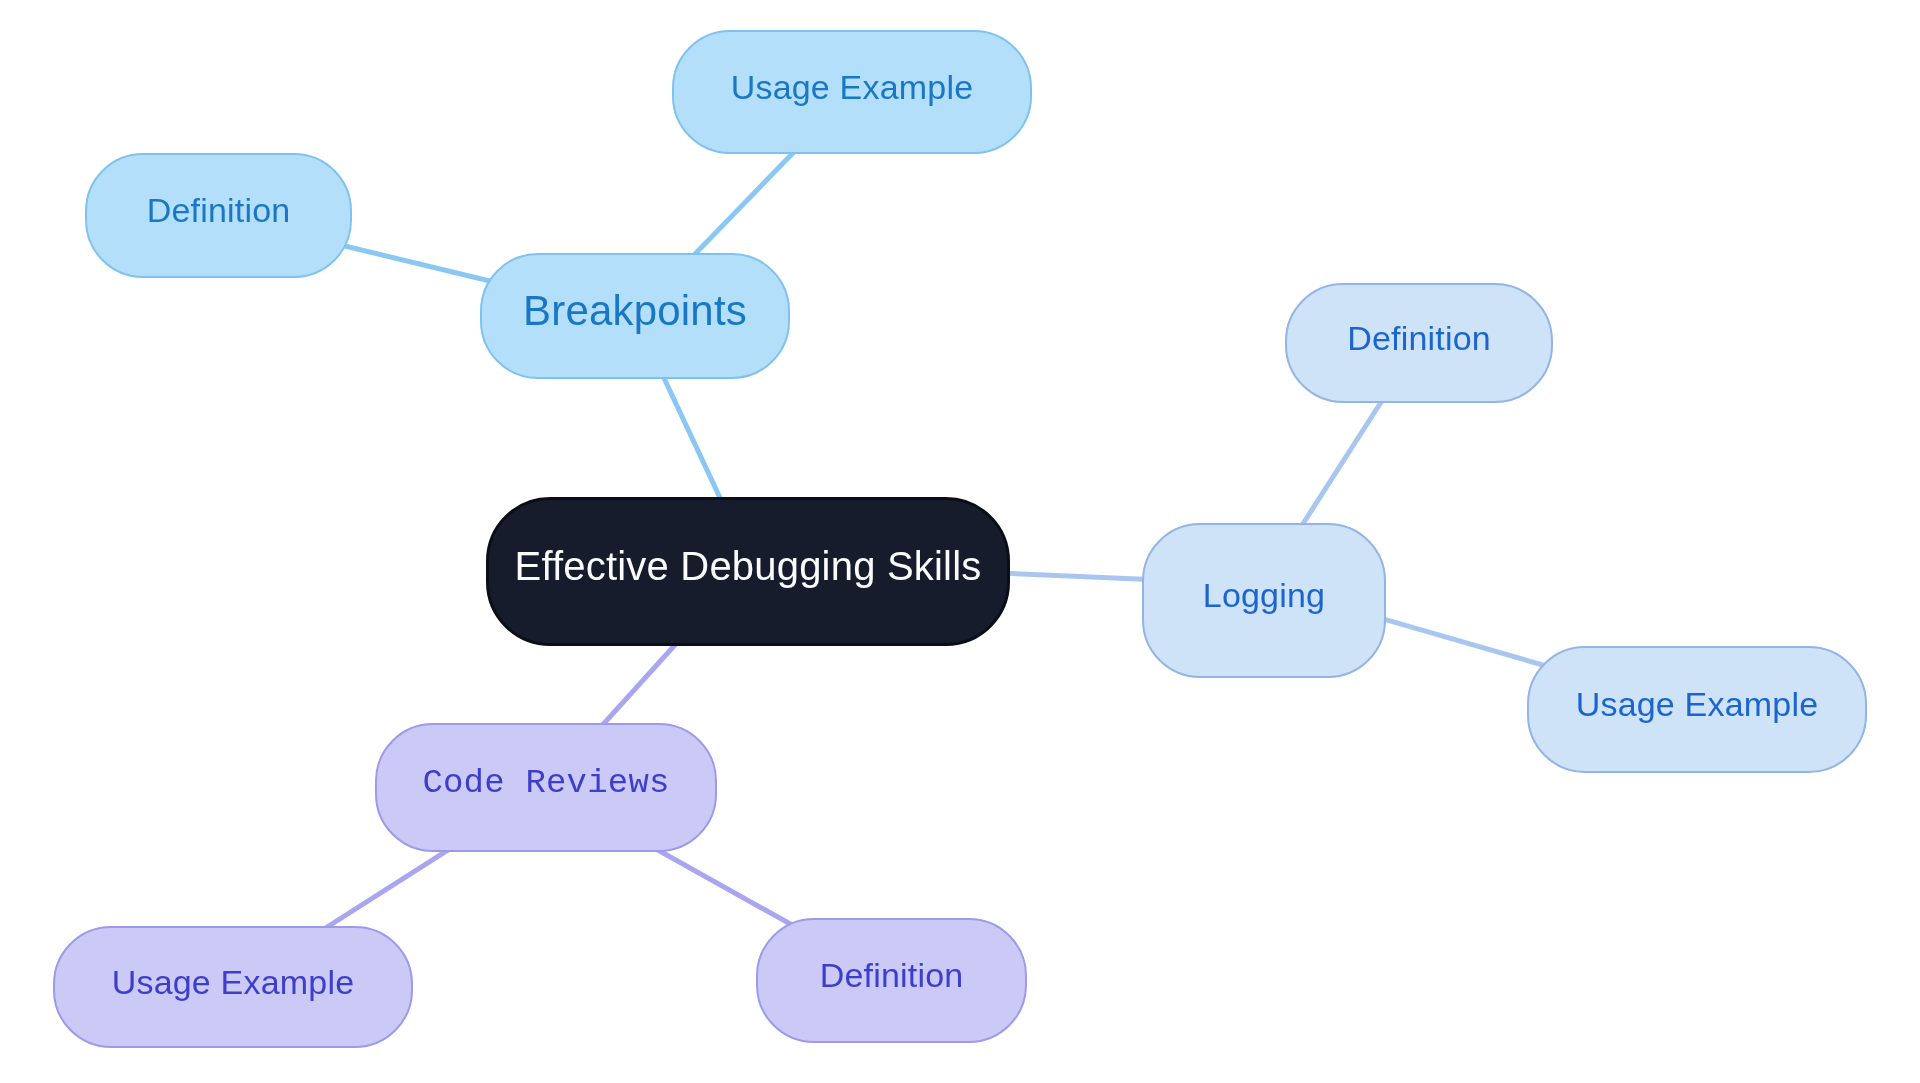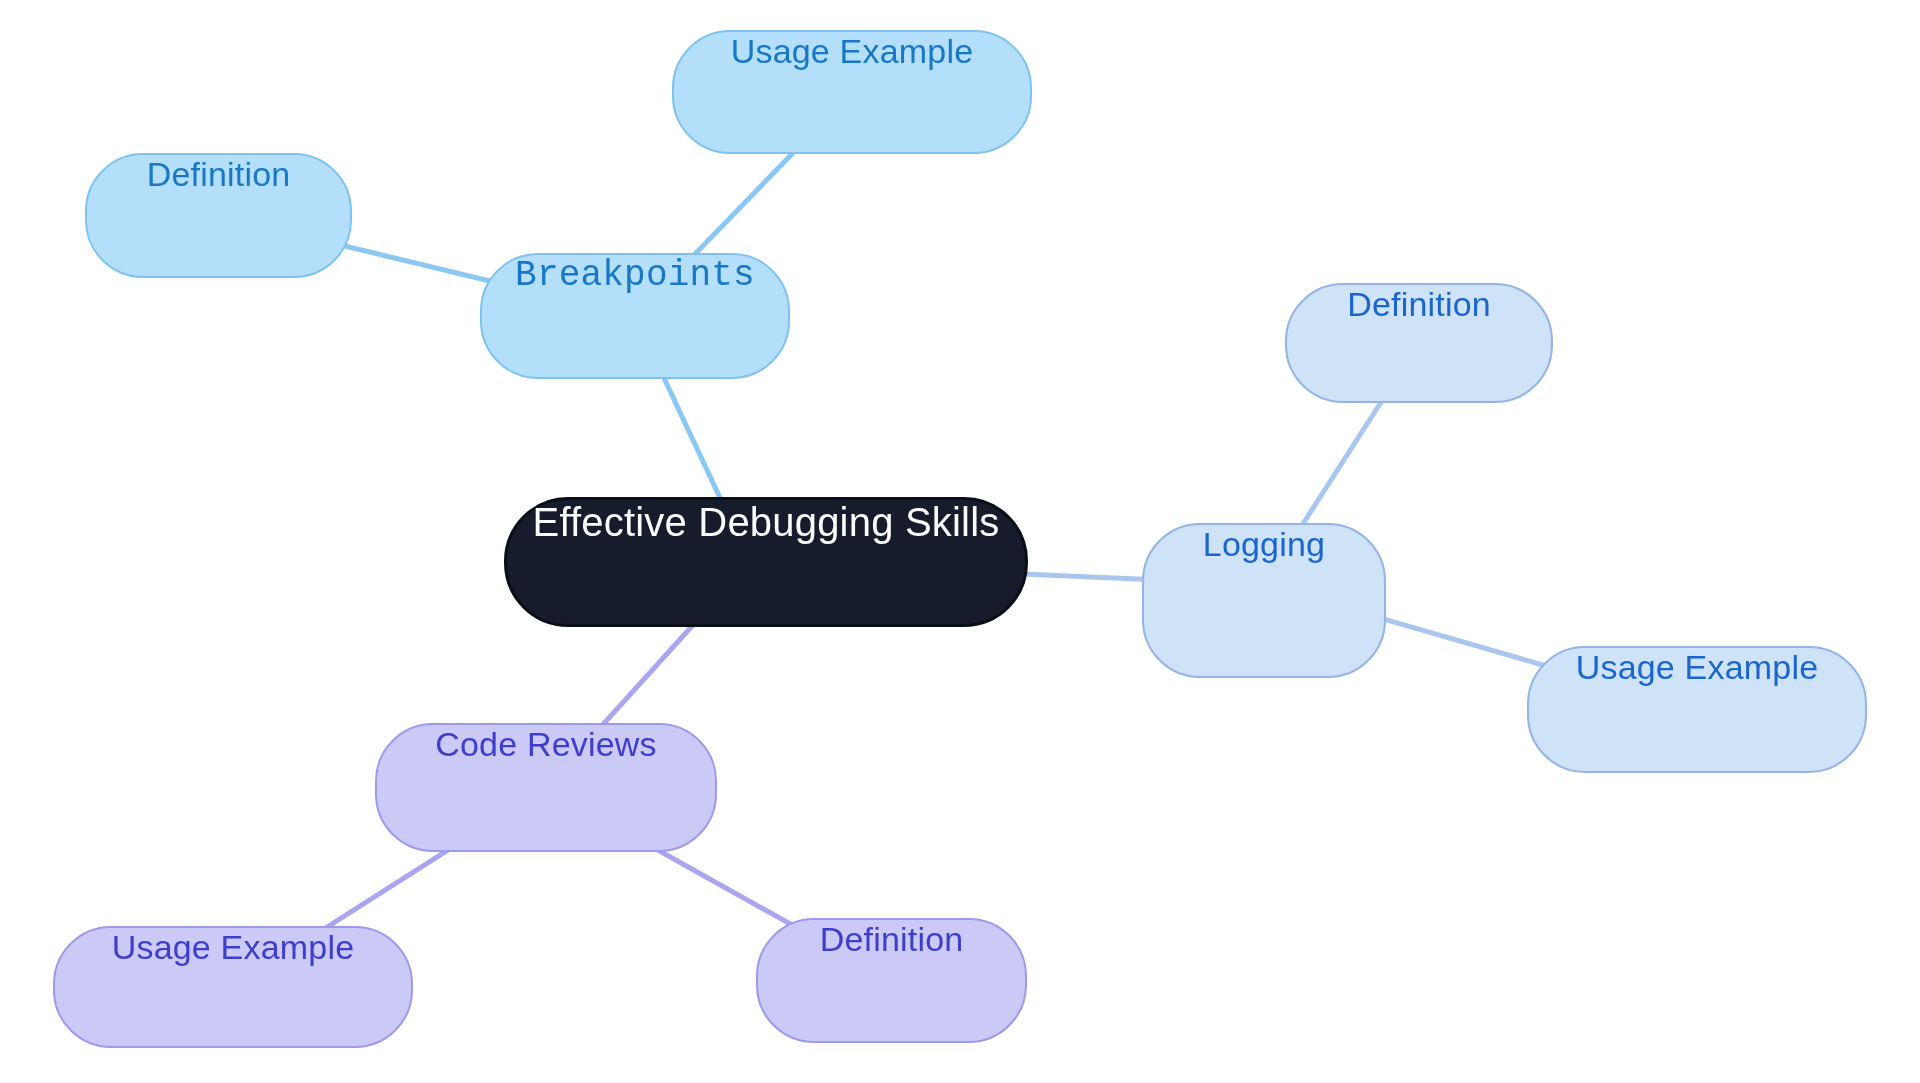--- a/index.html
+++ b/index.html
@@ -20,21 +20,21 @@
     left: 0;
     top: 0;
     width: 1920px;
     height: 1083px;
     z-index: 1;
   }
   .node {
     position: absolute;
     z-index: 2;
     display: flex;
-    align-items: flex-start;
+    align-items: center;
     justify-content: center;
     box-sizing: border-box;
     border-style: solid;
     cursor: pointer;
   }
   .node .label {
     display: block;
     padding-bottom: 10px;
     white-space: nowrap;
     letter-spacing: 0.2px;
@@ -49,42 +49,42 @@
       <line x1="635" y1="316" x2="218.5" y2="215.5" stroke="#8AC7F3" stroke-width="5"></line>
       <line x1="635" y1="316" x2="852" y2="92" stroke="#8AC7F3" stroke-width="5"></line>
       <line x1="750" y1="562" x2="1264" y2="584.5" stroke="#A8C6F0" stroke-width="5"></line>
       <line x1="1264" y1="584.5" x2="1419" y2="343" stroke="#A8C6F0" stroke-width="5"></line>
       <line x1="1264" y1="584.5" x2="1697" y2="709.5" stroke="#A8C6F0" stroke-width="5"></line>
       <line x1="750" y1="562" x2="546" y2="787.5" stroke="#A9A5EF" stroke-width="5"></line>
       <line x1="546" y1="787.5" x2="233" y2="987" stroke="#A9A5EF" stroke-width="5"></line>
       <line x1="546" y1="787.5" x2="891.5" y2="980.5" stroke="#A9A5EF" stroke-width="5"></line>
     </svg>
   <div id="nodes-layer">
-      <div class="node" style="left: 504px; top: 497px; width: 524px; height: 130px; border-radius: 64px; background: rgb(22, 28, 43); border-color: rgb(10, 14, 22); border-width: 3px;">
+      <div class="node" style="left: 486px; top: 497px; width: 524px; height: 149px; border-radius: 64px; background: rgb(22, 28, 43); border-color: rgb(10, 14, 22); border-width: 3px;">
         <span class="label" style="color: rgb(250, 251, 252); font-size: 40px;">Effective Debugging Skills</span>
       </div>
       <div class="node" style="left: 480px; top: 253px; width: 310px; height: 126px; border-radius: 58px; background: rgb(180, 223, 250); border-color: rgb(127, 194, 239); border-width: 2px;">
-        <span class="label" style="color: rgb(24, 120, 197); font-size: 36px; font-family: Liberation Mono, monospace;">Breakpoints</span>
+        <span class="label" style="color: rgb(24, 120, 197); font-size: 42px;">Breakpoints</span>
       </div>
       <div class="node" style="left: 85px; top: 153px; width: 267px; height: 125px; border-radius: 58px; background: rgb(180, 223, 250); border-color: rgb(127, 194, 239); border-width: 2px;">
         <span class="label" style="color: rgb(24, 120, 197); font-size: 34px;">Definition</span>
       </div>
       <div class="node" style="left: 672px; top: 30px; width: 360px; height: 124px; border-radius: 58px; background: rgb(180, 223, 250); border-color: rgb(127, 194, 239); border-width: 2px;">
         <span class="label" style="color: rgb(24, 120, 197); font-size: 34px;">Usage Example</span>
       </div>
       <div class="node" style="left: 1142px; top: 523px; width: 244px; height: 155px; border-radius: 58px; background: rgb(206, 226, 248); border-color: rgb(146, 180, 230); border-width: 2px;">
         <span class="label" style="color: rgb(26, 102, 206); font-size: 34px;">Logging</span>
       </div>
       <div class="node" style="left: 1285px; top: 283px; width: 268px; height: 120px; border-radius: 58px; background: rgb(206, 226, 248); border-color: rgb(146, 180, 230); border-width: 2px;">
         <span class="label" style="color: rgb(26, 102, 206); font-size: 34px;">Definition</span>
       </div>
       <div class="node" style="left: 1527px; top: 646px; width: 340px; height: 127px; border-radius: 58px; background: rgb(206, 226, 248); border-color: rgb(146, 180, 230); border-width: 2px;">
         <span class="label" style="color: rgb(26, 102, 206); font-size: 34px;">Usage Example</span>
       </div>
-      <div class="node" style="left: 375px; top: 723px; width: 342px; height: 129px; border-radius: 58px; background: rgb(203, 201, 245); border-color: rgb(157, 153, 235); border-width: 2px;">
+      <div class="node" style="left: 375px; top: 723px; width: 342px; height: 129px; border-radius: 58px; background: rgb(203, 201, 245); border-color: rgb(157, 153, 235); border-width: 2px; font-family: Liberation Mono, monospace;">
         <span class="label" style="color: rgb(62, 62, 204); font-size: 34px;">Code Reviews</span>
       </div>
       <div class="node" style="left: 53px; top: 926px; width: 360px; height: 122px; border-radius: 58px; background: rgb(203, 201, 245); border-color: rgb(157, 153, 235); border-width: 2px;">
         <span class="label" style="color: rgb(62, 62, 204); font-size: 34px;">Usage Example</span>
       </div>
       <div class="node" style="left: 756px; top: 918px; width: 271px; height: 125px; border-radius: 58px; background: rgb(203, 201, 245); border-color: rgb(157, 153, 235); border-width: 2px;">
         <span class="label" style="color: rgb(62, 62, 204); font-size: 34px;">Definition</span>
       </div>
     </div>
 </div>

